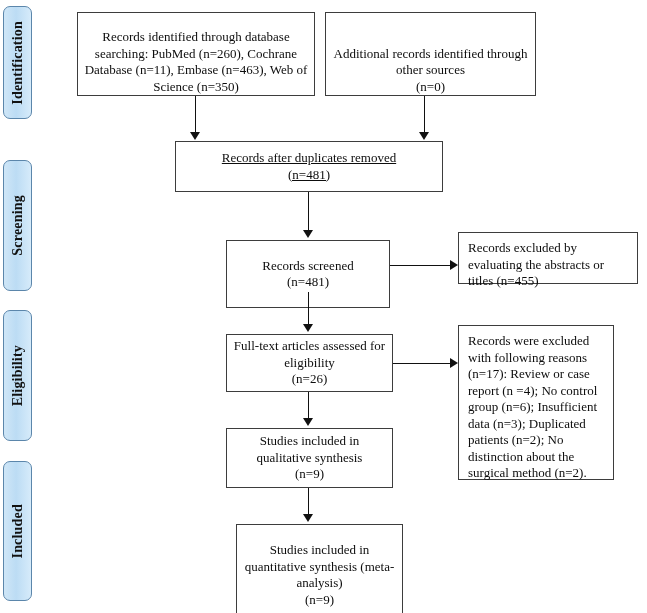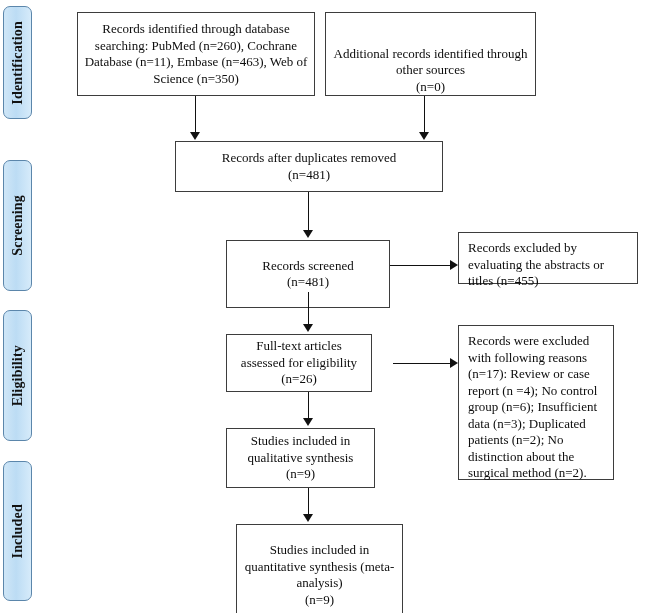--- a/index.html
+++ b/index.html
@@ -112,36 +112,36 @@
   </div>
 
   <div class="stage-tab" style="top:310px;height:131px;">
     <span class="vlabel">Eligibility</span>
   </div>
 
   <div class="stage-tab" style="top:461px;height:140px;">
     <span class="vlabel">Included</span>
   </div>
 
-  <div class="box" style="left:77px;top:12px;width:238px;height:84px;">
+  <div class="box" style="left:77px;top:12px;width:238px;height:84px;align-items:flex-end;">
     <span class="txt">Records identified through database searching: PubMed (n=260), Cochrane Database (n=11), Embase (n=463), Web of Science (n=350)</span>
   </div>
 
   <div class="box" style="left:325px;top:12px;width:211px;height:84px;align-items:flex-end;">
     <span class="txt">Additional records identified through other sources
 (n=0)</span>
   </div>
 
   <div class="vline" style="left:195px;top:96px;height:39px;"></div>
   <div class="arrow-down" style="left:190px;top:132px;"></div>
 
   <div class="vline" style="left:424px;top:96px;height:39px;"></div>
   <div class="arrow-down" style="left:419px;top:132px;"></div>
 
-  <div class="box" style="left:175px;top:141px;width:268px;height:51px;">
+  <div class="box" style="left:175px;top:141px;width:268px;height:51px;text-decoration:underline;">
     <span class="txt">Records after duplicates removed
 (n=481)</span>
   </div>
 
   <div class="vline" style="left:308px;top:192px;height:40px;"></div>
   <div class="arrow-down" style="left:303px;top:230px;"></div>
 
   <div class="box" style="left:226px;top:240px;width:164px;height:68px;">
     <span class="txt">Records screened
 (n=481)</span>
@@ -150,36 +150,36 @@
   <div class="hline" style="left:390px;top:265px;width:62px;"></div>
   <div class="arrow-right" style="left:450px;top:260px;"></div>
 
   <div class="box left-al" style="left:458px;top:232px;width:180px;height:52px;">
     <span class="txt">Records excluded by evaluating the abstracts or titles (n=455)</span>
   </div>
 
   <div class="vline" style="left:308px;top:292px;height:34px;"></div>
   <div class="arrow-down" style="left:303px;top:324px;"></div>
 
-  <div class="box" style="left:226px;top:334px;width:146px;height:58px;">
+  <div class="box" style="left:226px;top:334px;width:167px;height:58px;">
     <span class="txt">Full-text articles assessed for eligibility
 (n=26)</span>
   </div>
 
   <div class="hline" style="left:393px;top:363px;width:59px;"></div>
   <div class="arrow-right" style="left:450px;top:358px;"></div>
 
   <div class="box left-al" style="left:458px;top:325px;width:156px;height:155px;">
     <span class="txt">Records were excluded with following reasons (n=17): Review or case report (n =4); No control group (n=6); Insufficient data (n=3); Duplicated patients (n=2); No distinction about the surgical method (n=2).</span>
   </div>
 
   <div class="vline" style="left:308px;top:392px;height:28px;"></div>
   <div class="arrow-down" style="left:303px;top:418px;"></div>
 
-  <div class="box" style="left:226px;top:428px;width:149px;height:60px;">
+  <div class="box" style="left:226px;top:428px;width:167px;height:60px;">
     <span class="txt">Studies included in qualitative synthesis
 (n=9)</span>
   </div>
 
   <div class="vline" style="left:308px;top:488px;height:28px;"></div>
   <div class="arrow-down" style="left:303px;top:514px;"></div>
 
   <div class="box" style="left:236px;top:524px;width:167px;height:102px;">
     <span class="txt">Studies included in quantitative synthesis (meta-analysis)
 (n=9)</span>

